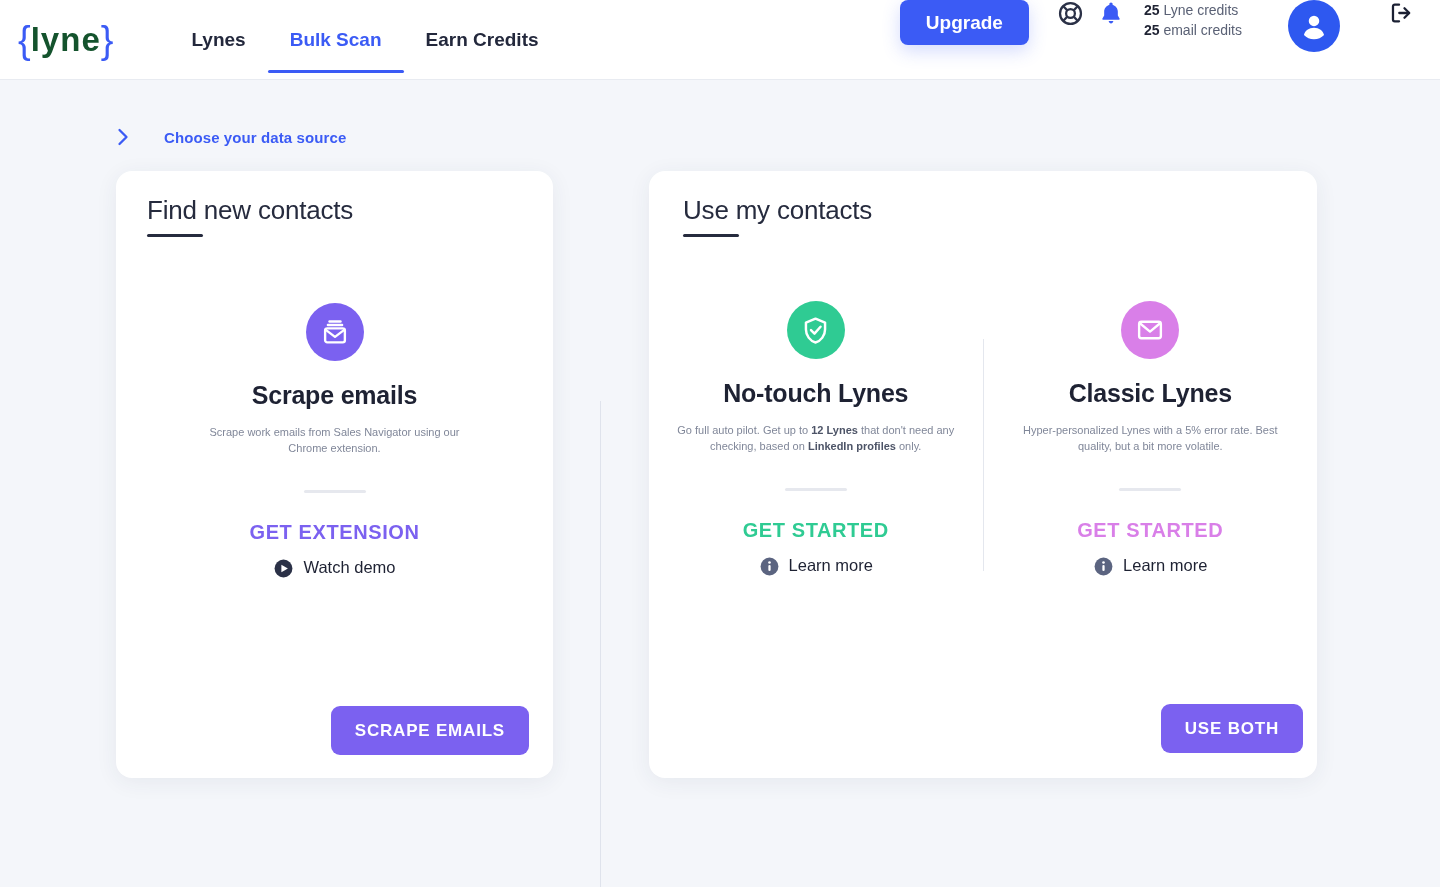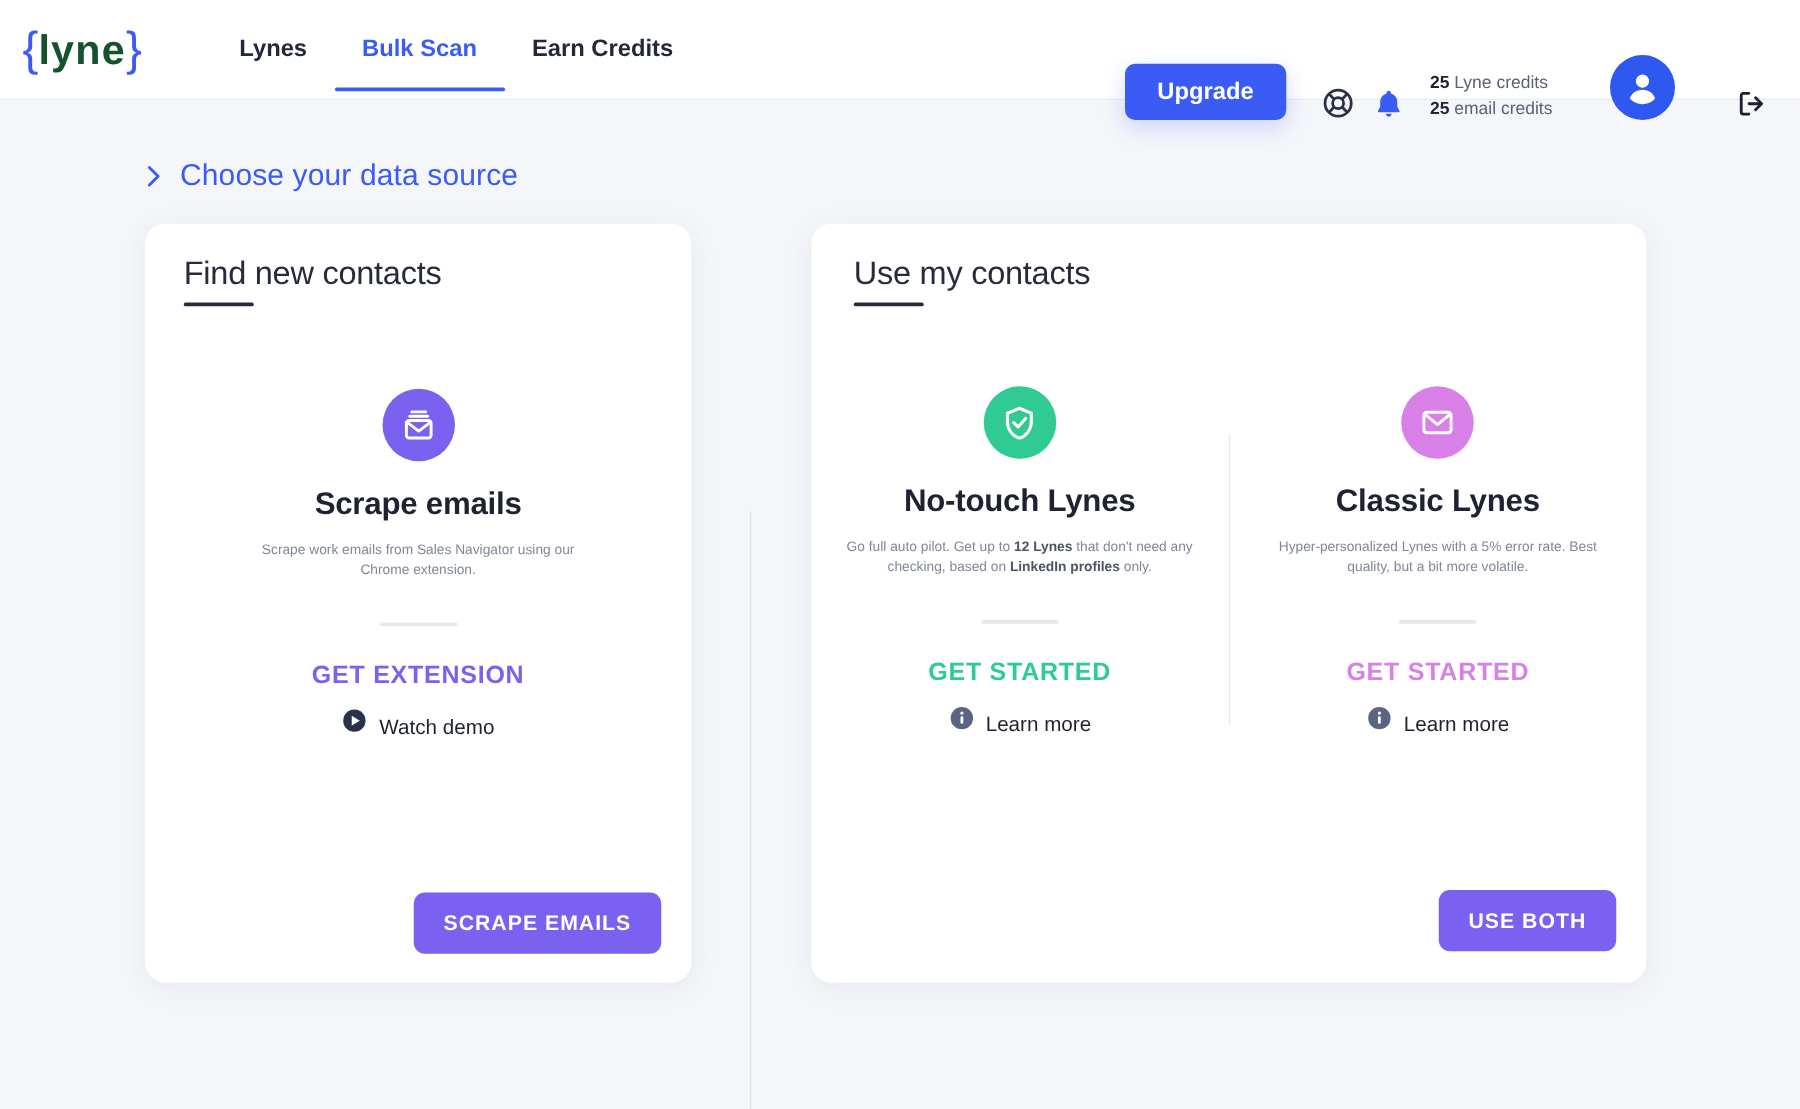--- a/index.html
+++ b/index.html
@@ -67,24 +67,24 @@
     left: 0; right: 0;
     bottom: 7px;
     height: 3px;
     background: #3b5bf5;
     border-radius: 2px;
   }
 
   .nav-right {
     position: absolute;
     right: 0;
-    top: 16px;
+    top: 0;
     height: 80px;
     display: flex;
-    align-items: flex-end;
+    align-items: flex-start;
   }
 
   .upgrade-btn {
     background: #3b5bf5;
     color: #ffffff;
     border: none;
     border-radius: 8px;
     font-family: inherit;
     font-size: 19px;
     font-weight: 700;
@@ -130,23 +130,24 @@
     display: flex;
     align-items: center;
     gap: 14px;
     margin: 47px 0 0 117px;
     cursor: pointer;
     width: max-content;
   }
   .data-source-row .chev { display: flex; align-items: center; }
   .data-source-label {
     color: #3b5bf5;
-    font-size: 24px;
-    font-weight: 400;
+    font-size: 15px;
+    font-weight: 700;
     letter-spacing: 0.1px;
+    margin-left: 20px;
   }
 
   .cards-row {
     display: flex;
     align-items: flex-start;
     margin-top: 24px;
     padding-left: 116px;
     position: relative;
   }
 
@@ -249,21 +250,21 @@
     letter-spacing: 0.6px;
     cursor: pointer;
   }
   .cta-purple { color: #7b61f0; }
   .cta-green  { color: #2fcb93; }
   .cta-pink   { color: #d97fe8; }
 
   .sub-link {
     margin-top: 14px;
     display: flex;
-    align-items: flex-end;
+    align-items: flex-start;
     gap: 9px;
     font-size: 16.5px;
     color: #1e2233;
     cursor: pointer;
   }
 
   .primary-btn {
     position: absolute;
     background: #7b61f0;
     color: #ffffff;
@@ -271,21 +272,21 @@
     border-radius: 9px;
     font-family: inherit;
     font-size: 17px;
     font-weight: 700;
     letter-spacing: 0.8px;
     padding: 16px 24px;
     cursor: pointer;
     line-height: 1;
   }
   .btn-scrape { right: 24px; bottom: 23px; }
-  .btn-both   { right: 24px; bottom: 25px; }
+  .btn-both   { right: 14px; bottom: 25px; }
 
   
   .left-content  { margin-top: 66px; }
   .right-content { margin-top: 64px; }
 </style>
 </head>
 <body>
 
 <div class="navbar">
 

